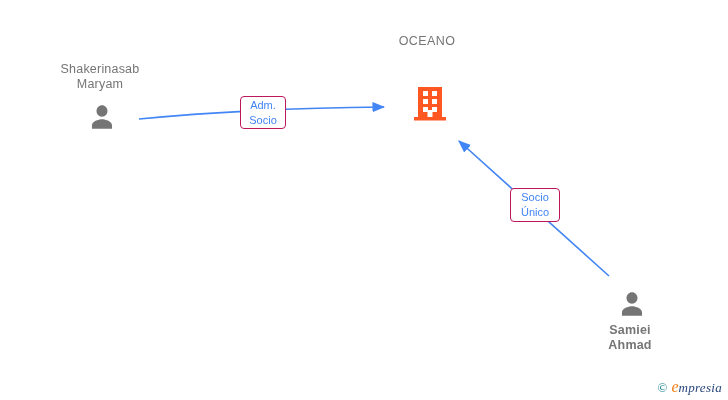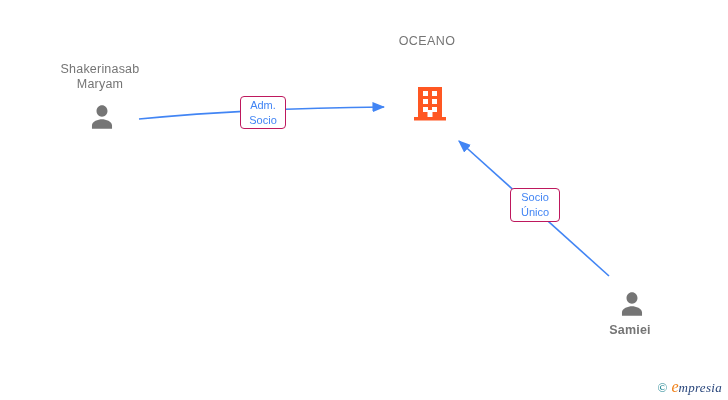--- a/index.html
+++ b/index.html
@@ -108,20 +108,21 @@
     </svg>
   </div>
 
   <div class="node-icon" style="left:618px; top:289px; width:28px; height:29px;">
     <svg width="28" height="29" viewBox="0 0 24 24">
       <path fill="#757575" d="M12 12.2c2.6 0 4.7-2.2 4.7-4.9S14.6 2.4 12 2.4 7.3 4.6 7.3 7.3s2.1 4.9 4.7 4.9zm0 2.1c-3.3 0-8.6 1.9-8.6 5.4v2.7h17.2v-2.7c0-3.5-5.3-5.4-8.6-5.4z"></path>
     </svg>
   </div>
   <div class="node-label" style="left:570px; top:323px; width:120px;font-weight:bold;">
     <div>Samiei</div>
+    <div>Ahmad</div>
   </div>
 
   <div class="edge-label" style="left:240px; top:96px; width:44px; height:31px;">
     <span>Adm.</span>
     <span>Socio</span>
   </div>
   <div class="edge-label" style="left:510px; top:188px; width:48px; height:32px;">
     <span>Socio</span>
     <span>Único</span>
   </div>

